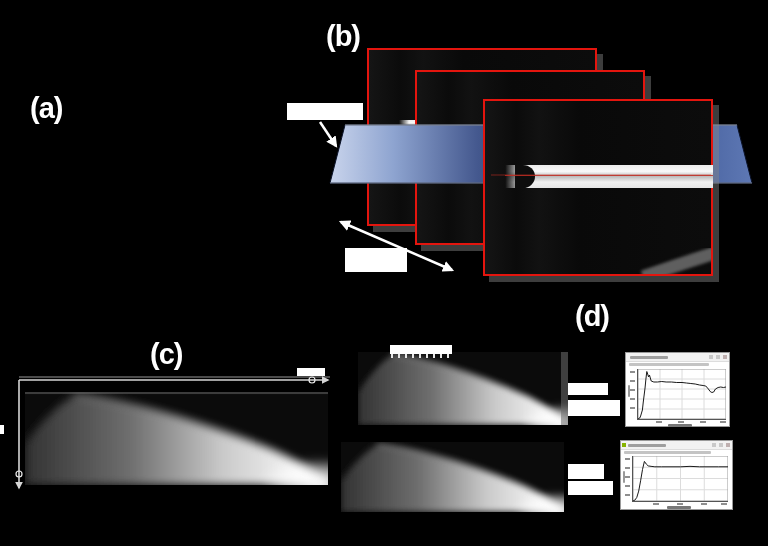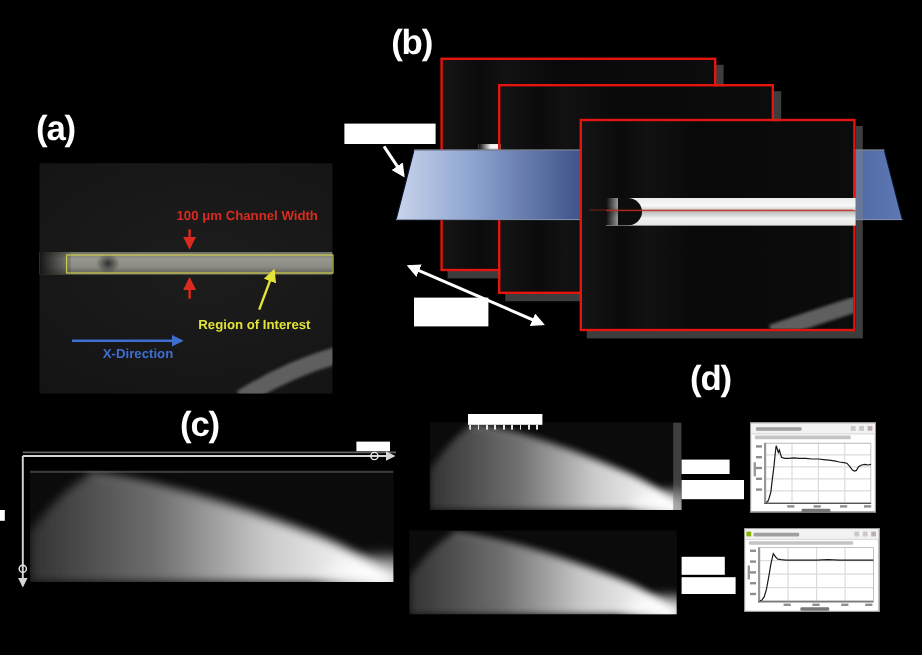--- a/index.html
+++ b/index.html
@@ -93,36 +93,20 @@
           <feGaussianBlur stdDeviation="4"></feGaussianBlur>
         </filter>
       <filter id="fBlur2" x="-20%" y="-20%" width="140%" height="140%">
           <feGaussianBlur stdDeviation="1.5"></feGaussianBlur>
         </filter>
     </defs>
   </svg>
 
   <div class="plabel" style="left:30px;top:94px">(a)</div>
 
-  <div class="pa">
-    <div class="pa-band"></div>
-    <div class="pa-blob"></div>
-    <div class="pa-band-fade"></div>
-    <div class="pa-roi"></div>
-    <svg class="abs" style="left:0;top:0" width="244" height="192">
-      <path d="M248,160 Q206,172 168,196" fill="none" stroke="#5e5e5e" stroke-width="14" filter="url(#fBlur2)"></path>
-      <line x1="125" y1="55" x2="125" y2="70" stroke="#d92b1f" stroke-width="2" marker-end="url(#mRed)"></line>
-      <line x1="125" y1="113" x2="125" y2="97" stroke="#d92b1f" stroke-width="2" marker-end="url(#mRed)"></line>
-      <line x1="183" y1="122" x2="195" y2="90" stroke="#e3e23a" stroke-width="2" marker-end="url(#mYellow)"></line>
-      <line x1="27" y1="148" x2="118" y2="148" stroke="#3e6fd0" stroke-width="2" marker-end="url(#mBlue)"></line>
-    </svg>
-    <div class="ann red" style="left:110px;top:39px;width:126px">100 μm Channel Width</div>
-    <div class="ann yellow" style="left:131px;top:130px;width:96px">Region of Interest</div>
-    <div class="ann blue" style="left:48px;top:154px;width:68px">X-Direction</div>
-  </div>
 
   <div class="plabel" style="left:326px;top:22px">(b)</div>
 
   <div class="bframe" style="left:367px;top:48px;width:230px;height:178px">
     <div class="bband" style="left:30px;top:70px;width:22px;height:10px">
       <div class="lfade"></div>
     </div>
   </div>
 
   <div class="bframe" style="left:415px;top:70px;width:230px;height:175px">

